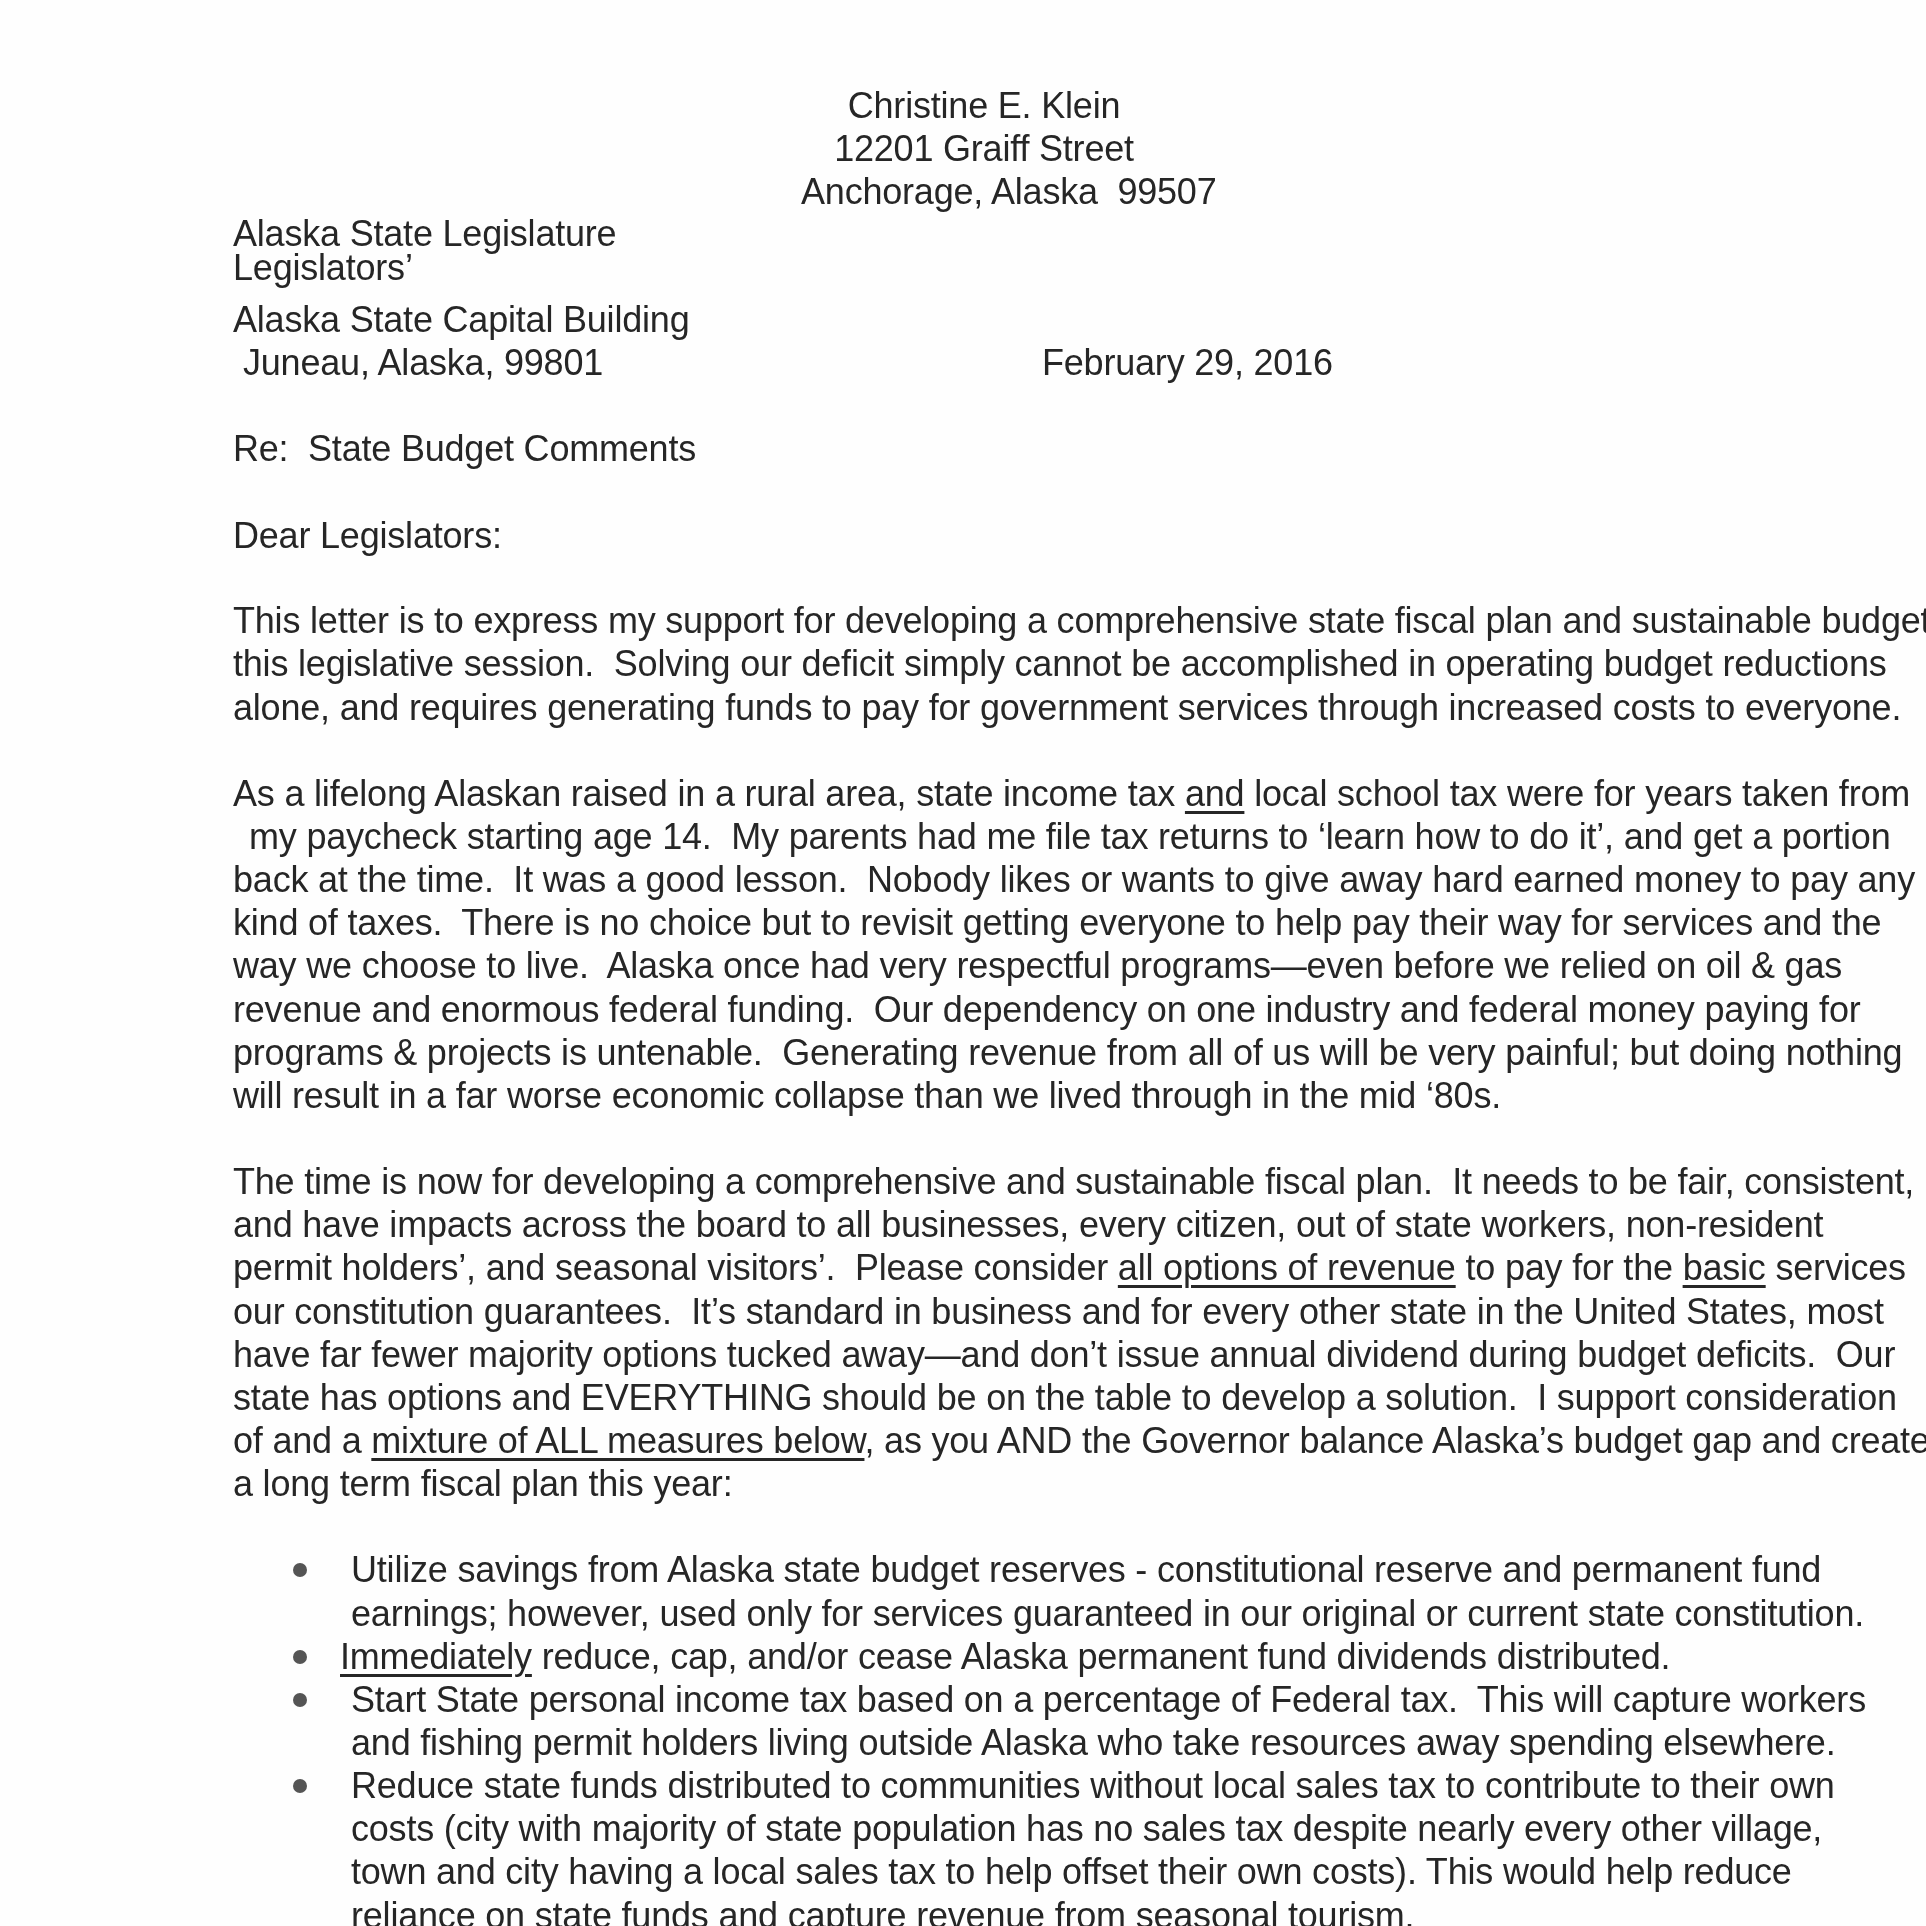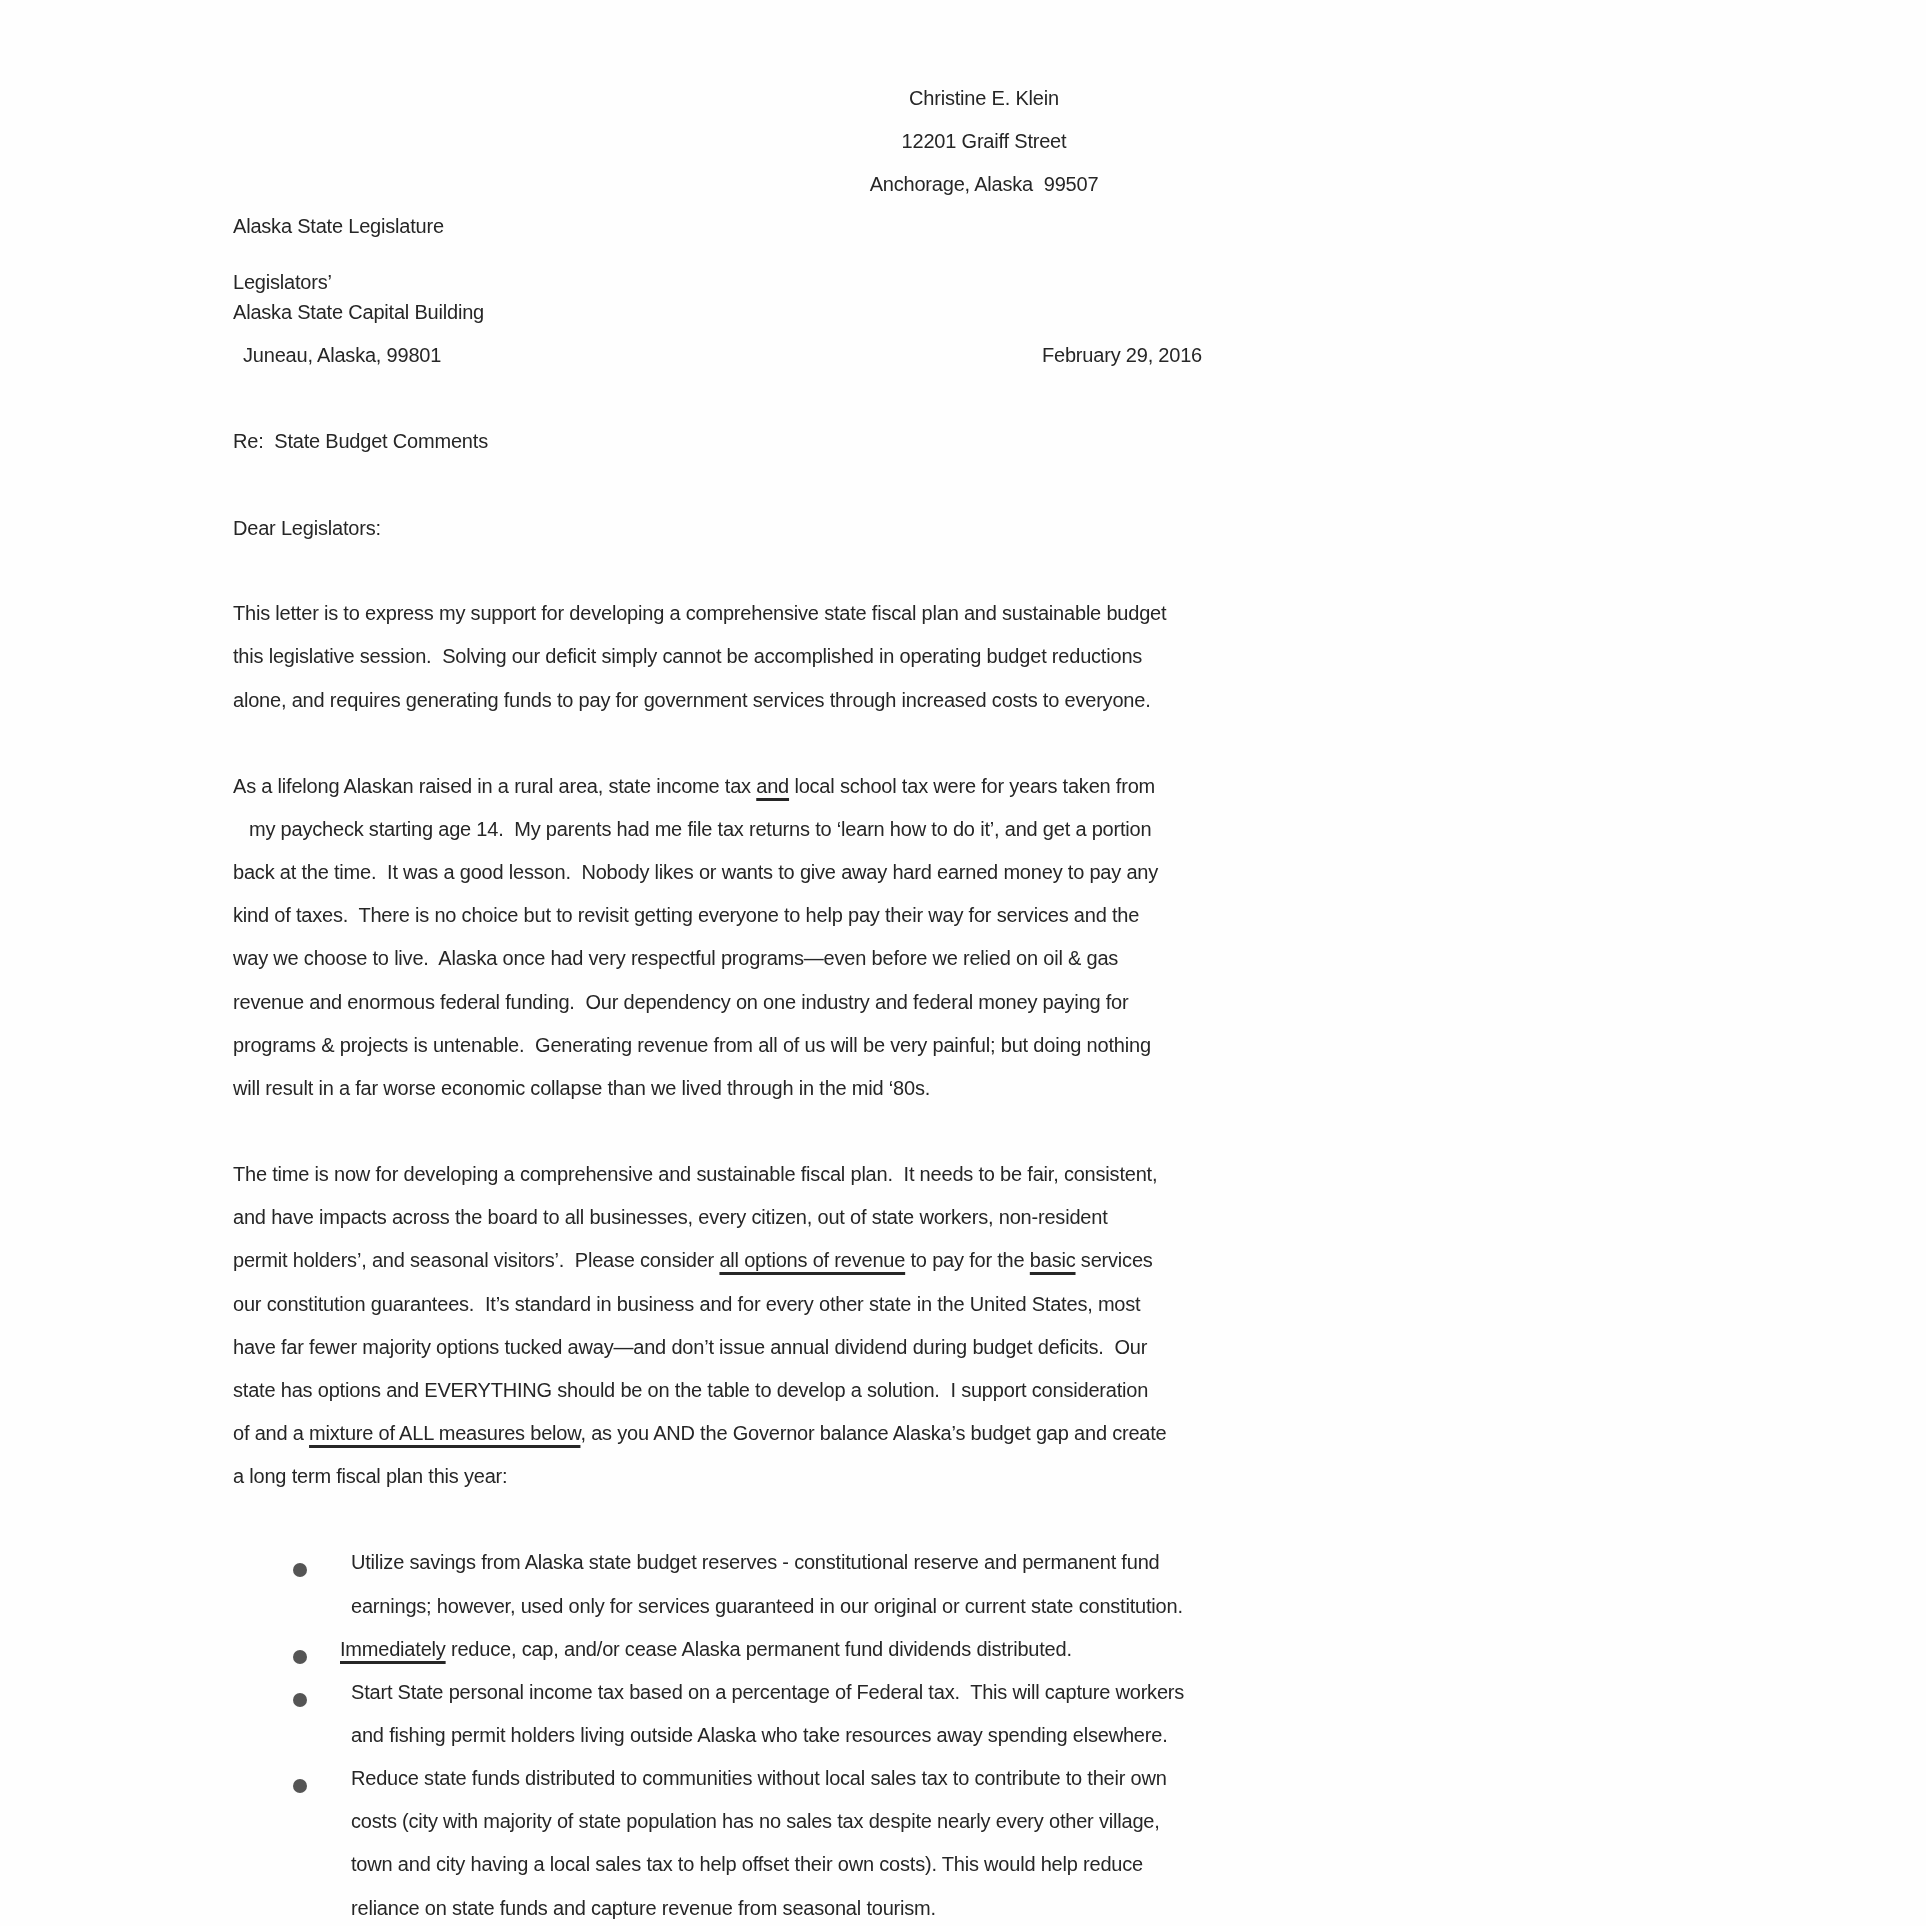--- a/index.html
+++ b/index.html
@@ -16,21 +16,21 @@
       color: #262626;
     }
     .page {
       position: absolute;
       left: 0; top: 0;
       width: 1965px; height: 2702px;
       background: #fefefe;
     }
     .t {
       position: absolute;
-      font-size: 20px;
+      font-size: 36px;
       line-height: 1;
       white-space: pre;
       letter-spacing: -0.2px;
       transform-origin: left top;
     }
     .sender-inner {
       position: absolute;
       left: 801px;
       width: 366px;
       text-align: center;
@@ -49,21 +49,21 @@
 <div class="page">
 
   <div>
     <div class="t sender-inner" style="top:88px;">Christine E. Klein</div>
     <div class="t sender-inner" style="top:131px;">12201 Graiff Street</div>
     <div class="t sender-inner" style="top:174px;">Anchorage, Alaska  99507</div>
   </div>
 
   <div>
     <div class="t" style="left:233px; top:216px;">Alaska State Legislature</div>
-    <div class="t" style="left:233px; top:272px;">Legislators’</div>
+    <div class="t" style="left:233px; top:250px;">Legislators’</div>
     <div class="t" style="left:233px; top:302px;">Alaska State Capital Building</div>
     <div class="t" style="left:243px; top:345px;">Juneau, Alaska, 99801</div>
   </div>
 
   <div class="t" style="left:1042px; top:345px;">February 29, 2016</div>
 
   <div class="t" style="left:233px; top:431px;">Re:  State Budget Comments</div>
 
   <div class="t" style="left:233px; top:518px;">Dear Legislators:</div>
 

